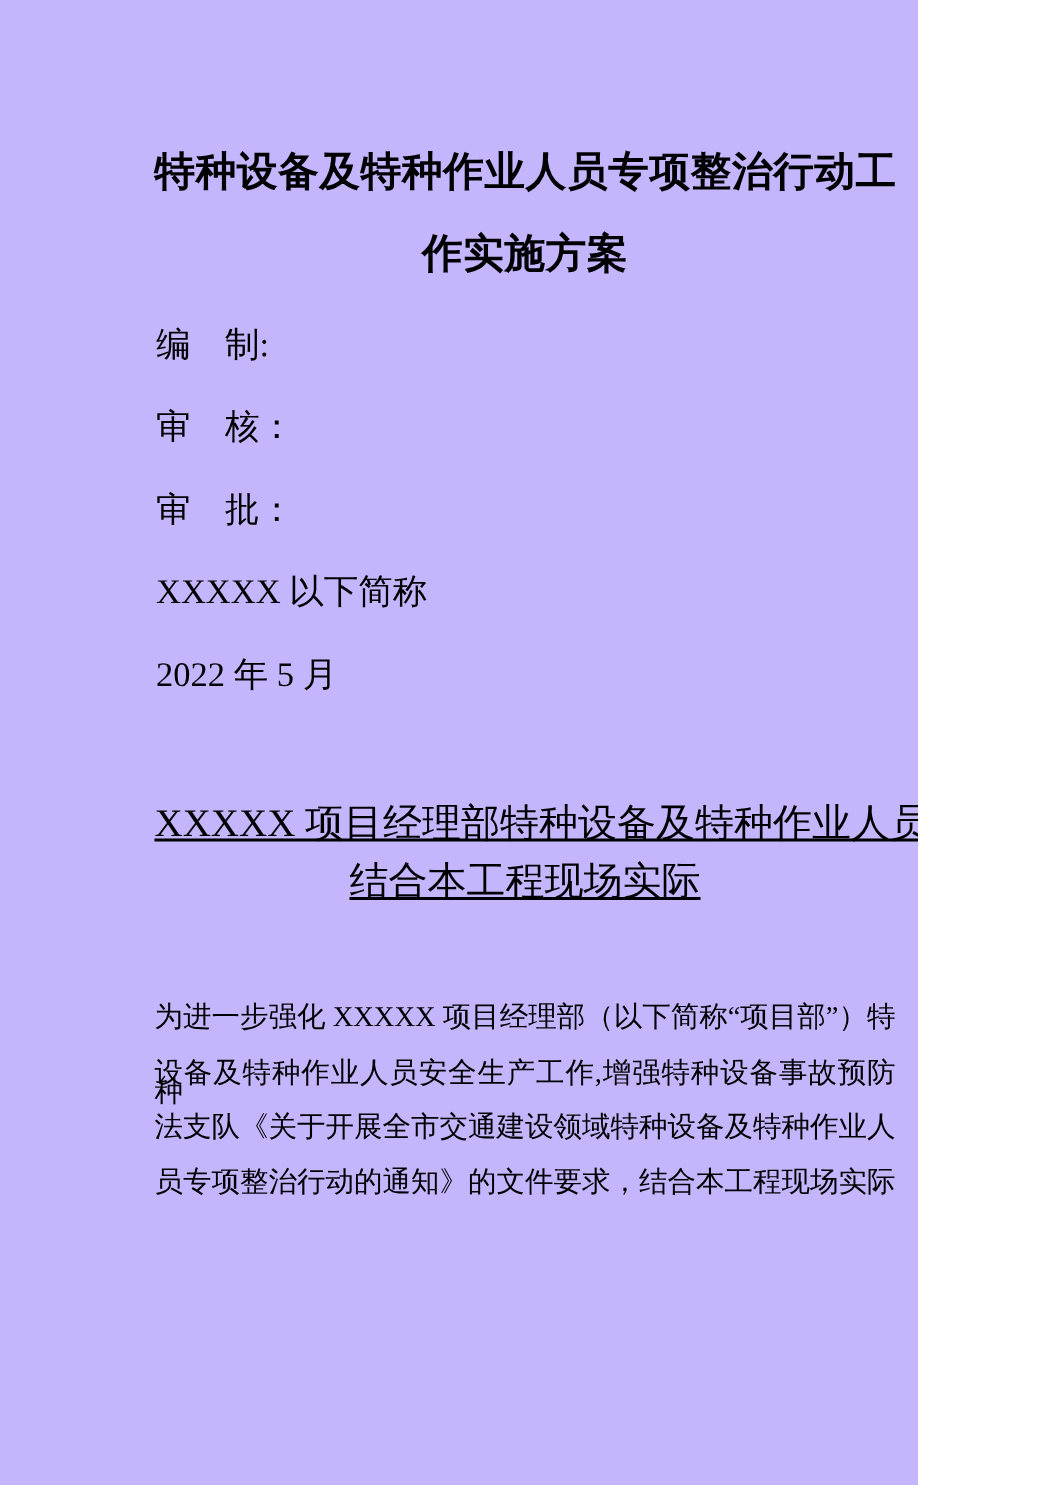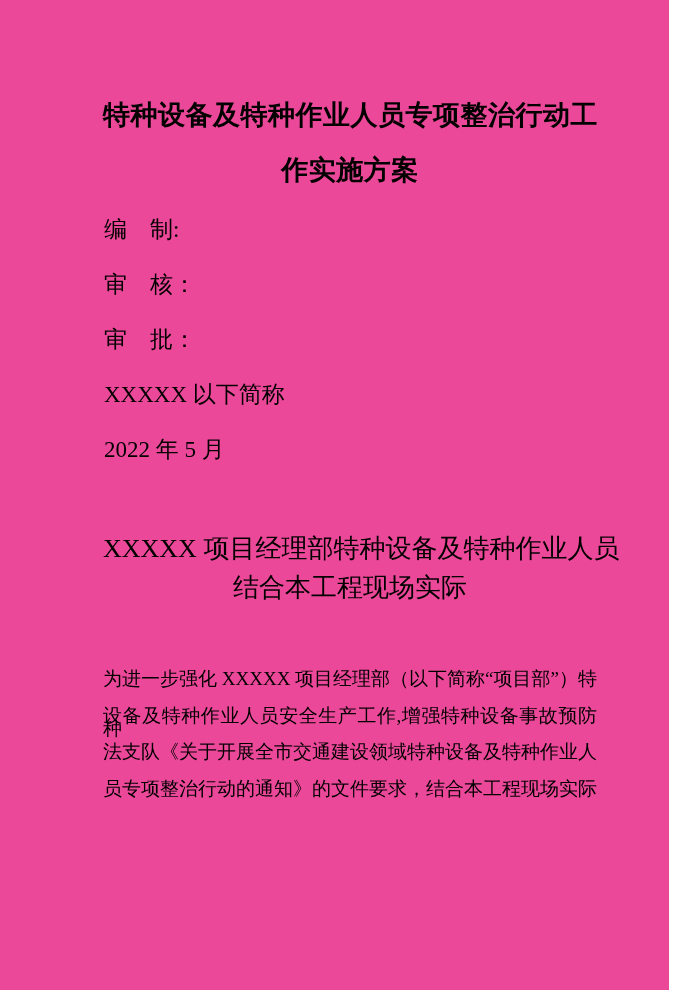--- a/index.html
+++ b/index.html
@@ -4,22 +4,22 @@
 <style>
   html, body { margin: 0; padding: 0; }
   body {
     width: 700px; height: 990px;
     background: #ffffff;
     font-family: "Liberation Serif", "DejaVu Serif", serif;
     color: #000000;
   }
   .page {
     position: relative;
-    width: 669px; height: 990px;
-    background: #ec4899;
+    width: 612px; height: 990px;
+    background: #c4b5fd;
     overflow: hidden;
   }
   
   .cover-title {
     position: absolute;
     top: 87px; left: 103px; width: 494px;
     text-align: center;
     font-family: "DejaVu Sans", "Liberation Sans", sans-serif;
     font-weight: 700;
     font-size: 27px;
@@ -37,20 +37,21 @@
     height: 55px; line-height: 55px;
     white-space: nowrap;
   }
   
   .doc-heading {
     position: absolute;
     top: 529px; left: 103px; width: 494px;
     text-align: center;
     font-size: 26px;
     line-height: 39px;
+    text-decoration: underline;
   }
   .doc-heading .h-line { white-space: nowrap; }
   
   .body-text {
     position: absolute;
     top: 654px; left: 103px; width: 494px;
     font-size: 19px;
     line-height: 50px;
   }
   .body-text .b-line {

